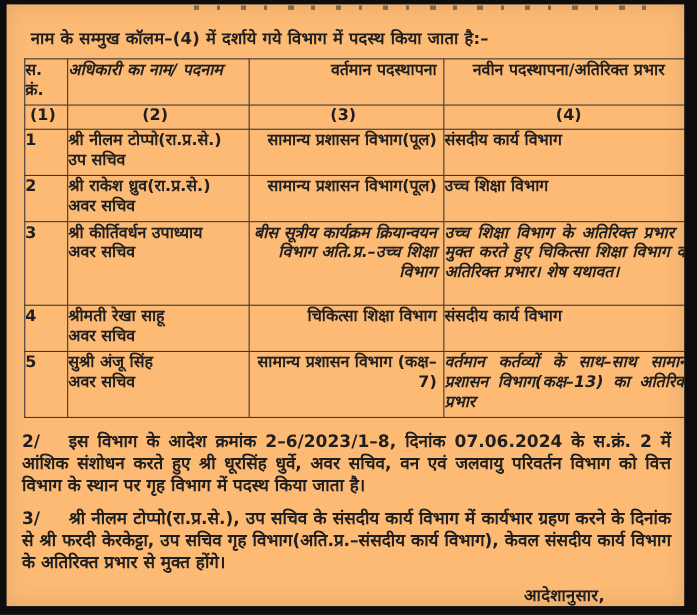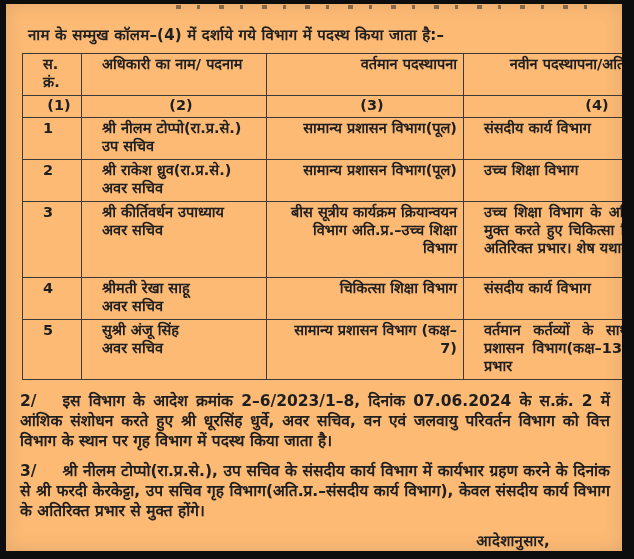--- a/index.html
+++ b/index.html
@@ -46,38 +46,38 @@
   }
   table.posting {
     border-collapse: collapse;
     table-layout: fixed;
     width: 586px;
     margin: 9px 0 0 16px;
   }
   table.posting td {
     border: 1.5px solid #3a3a3a;
     vertical-align: top;
-    padding: 2px 6px 3px 20px;
+    padding: 2px 6px 3px 0;
     font-size: 14.5px;
     font-weight: 700;
     line-height: 1.24;
     overflow: hidden;
   }
   td.c-sno  { width: 32px;  }
   td.c-name { width: 158px; }
   td.c-cur  { width: 170px; text-align: right; }
   td.c-new  { width: 226px; }
   tr.hdr td       { height: 34px; }
   tr.idx td       { height: 18px; text-align: center; padding-top: 1px; padding-bottom: 2px; }
   tr.r1 td        { height: 31px; }
   tr.r2 td        { height: 33px; }
   tr.r3 td        { height: 70px; }
   tr.r4 td        { height: 33px; }
   tr.r5 td        { height: 48px; }
-  .just { text-align: justify; }
+  .just { text-align: justify; font-style: italic; }
   .hdr-new { text-align: center; }
   .para {
     margin: 10px 12px 0 14px;
     font-size: 15.5px;
     font-weight: 700;
     text-align: justify;
     line-height: 1.30;
   }
   .para:first-of-type { margin-top: 11px; }
   .para-num::after {

